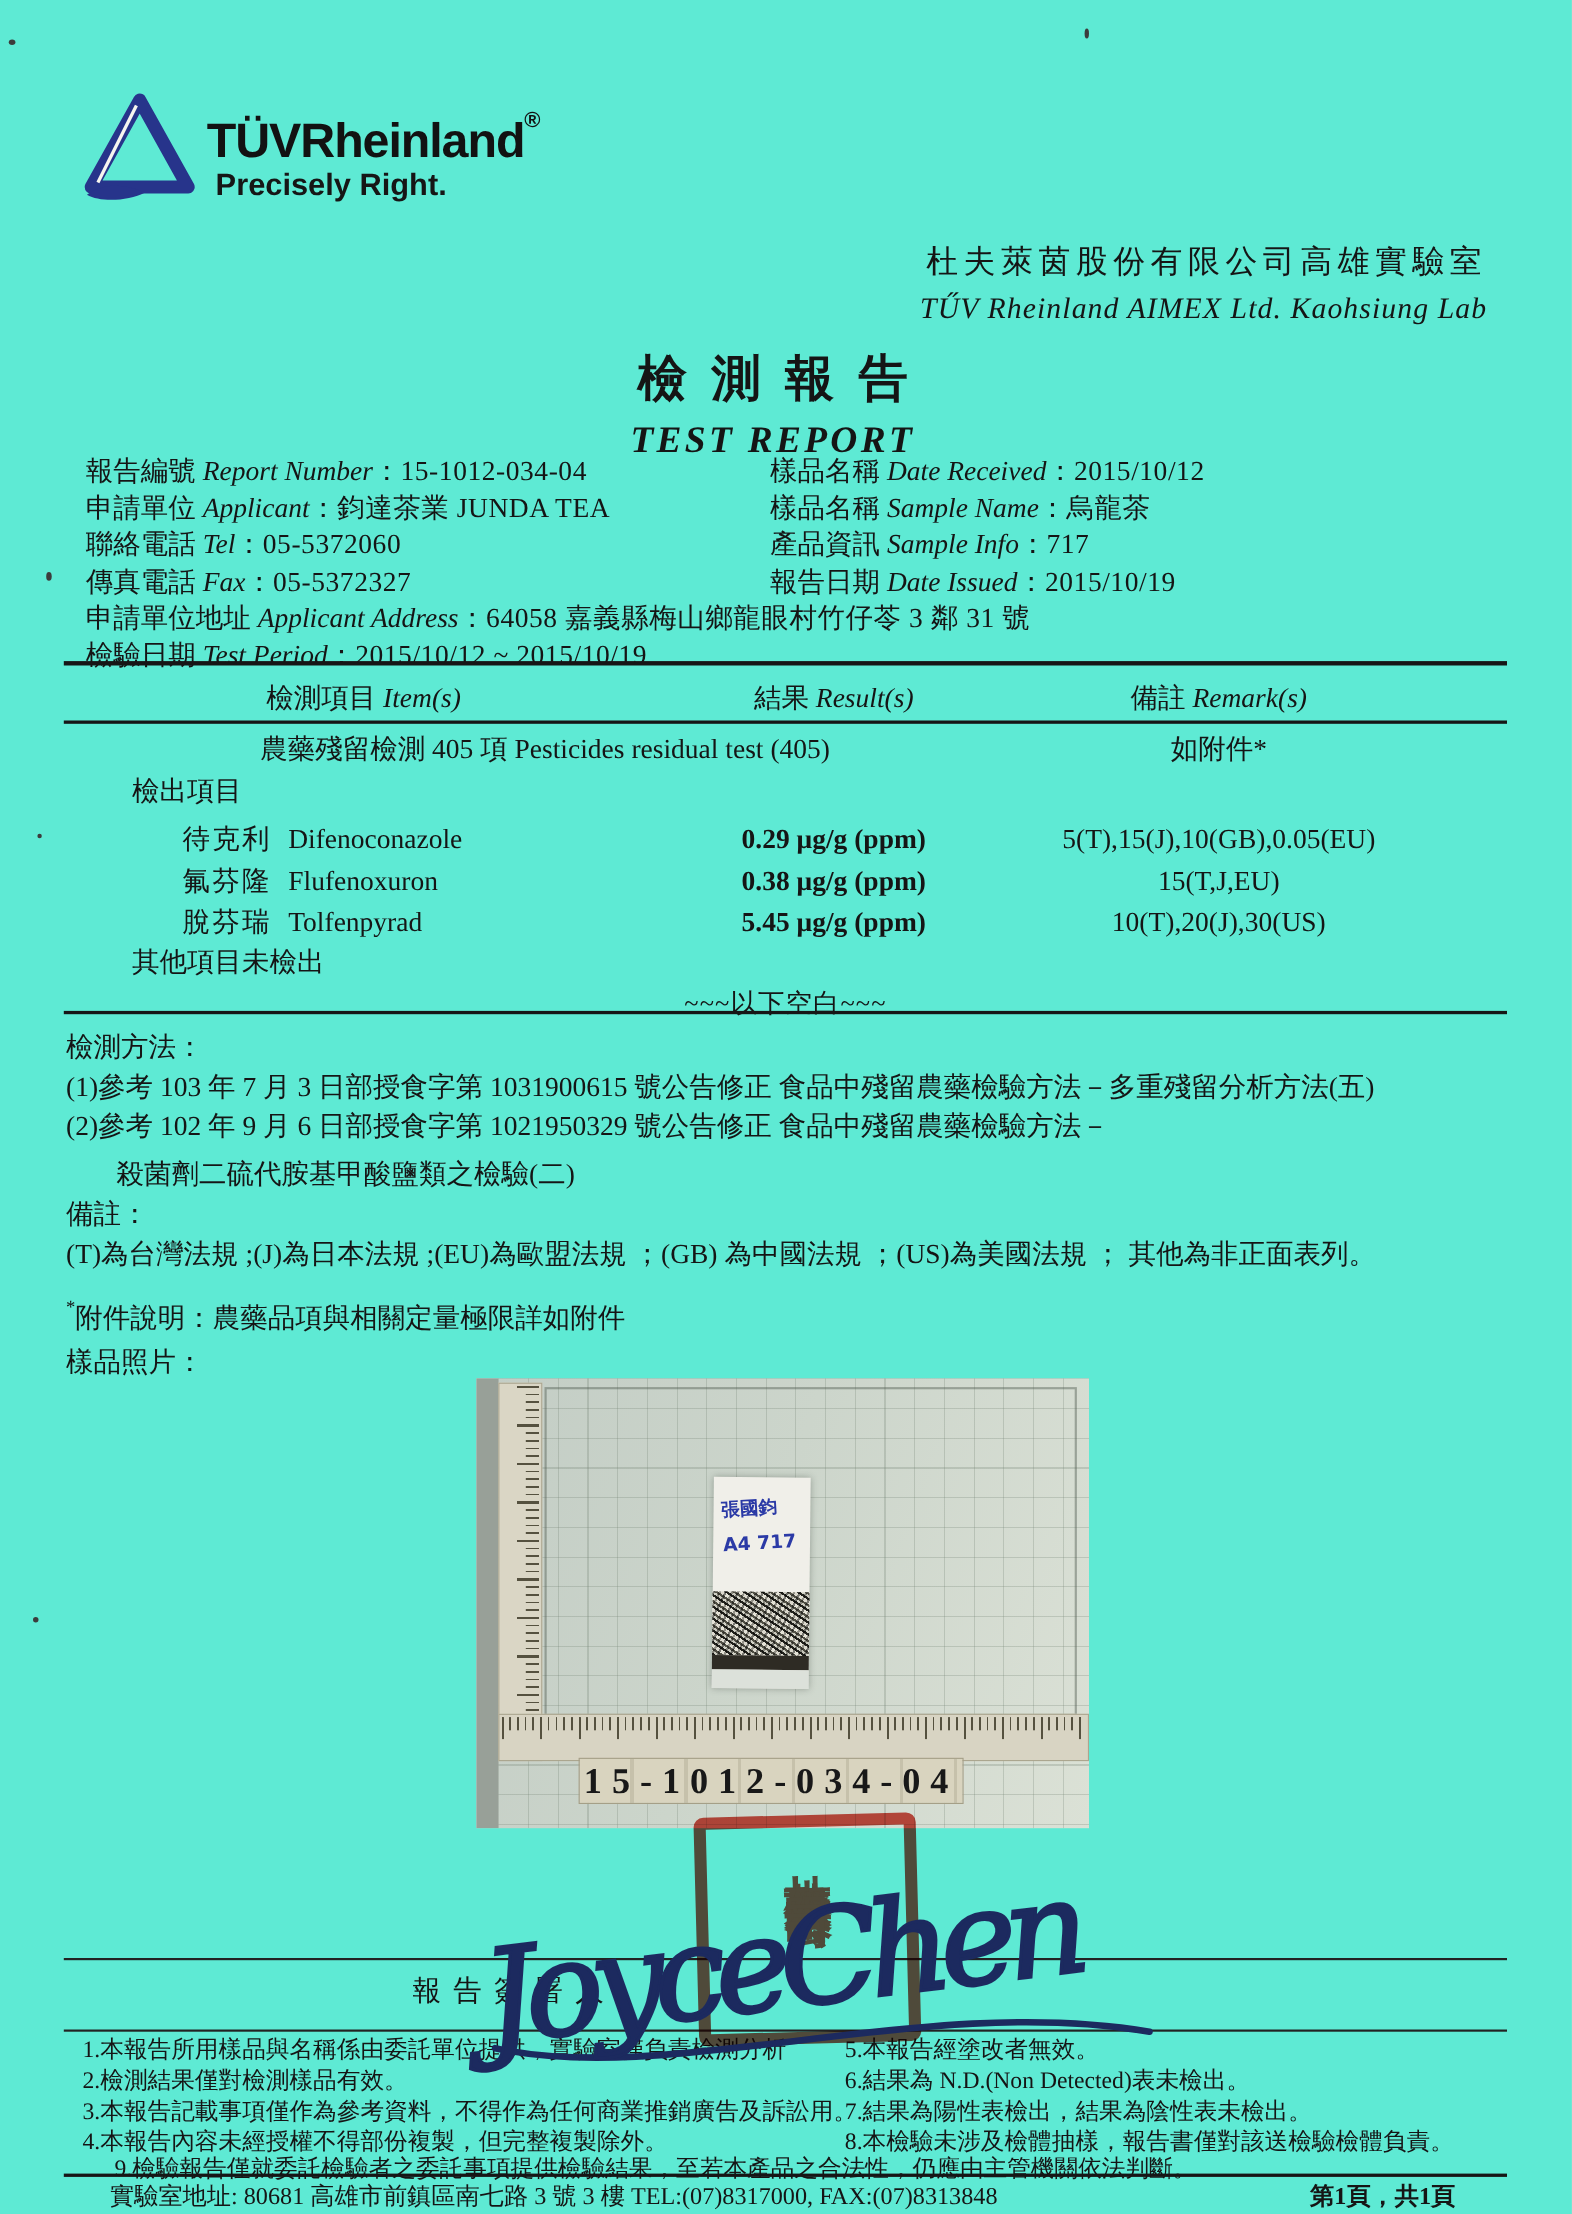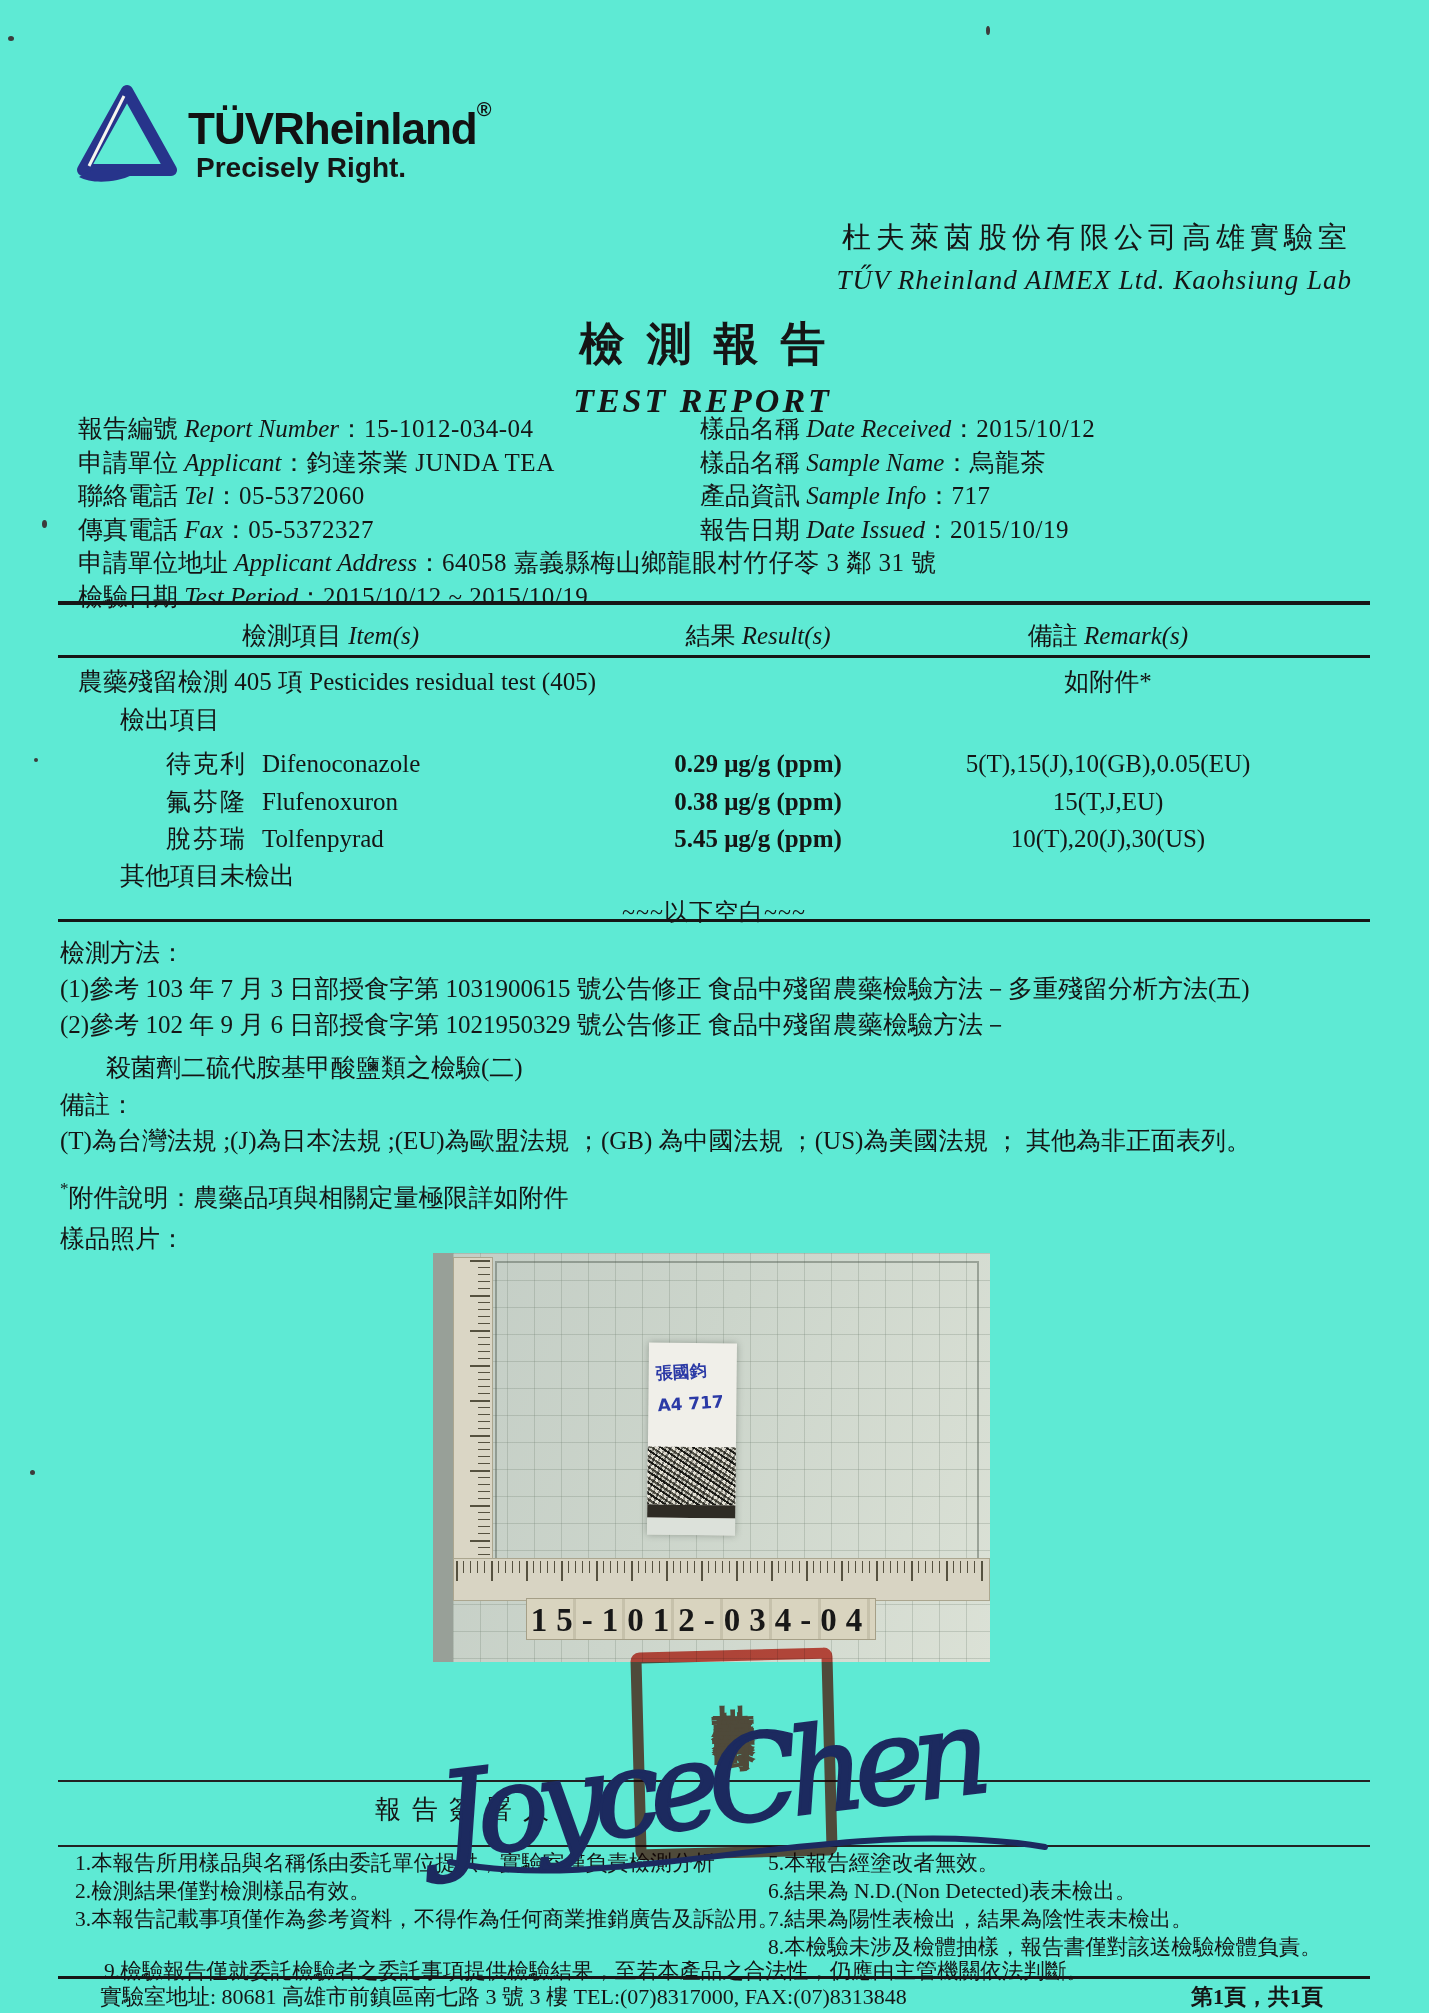--- a/index.html
+++ b/index.html
@@ -26,21 +26,21 @@
   
   .info{position:absolute;left:78px;top:412px;width:1280px;font-size:25px;}
   .info-row{display:flex;height:33.5px;line-height:33.5px;white-space:nowrap;}
   .info-left{width:622px;}
   .lbl-en{font-style:italic;}
   .info .val{letter-spacing:.5px;}
   .rule{position:absolute;left:58px;width:1312px;background:#161616;}
   .trow{position:absolute;left:58px;width:1312px;display:flex;font-size:25px;line-height:32px;white-space:nowrap;}
   .c1{width:545px;} .c2{width:310px;text-align:center;} .c3{width:390px;text-align:center;}
   .c1.center{text-align:center;}
-  .c1.pad{padding-left:20px;box-sizing:border-box;}
+  .c1.pad{padding-left:20px;box-sizing:border-box;text-align:center;}
   .c1.pad2{padding-left:62px;box-sizing:border-box;}
   .c1.pad3{padding-left:108px;box-sizing:border-box;}
   .cnname{display:inline-block;width:96px;letter-spacing:2px;}
   .bold{font-weight:bold;}
   .blankline{position:absolute;left:58px;width:1312px;text-align:center;font-size:24px;letter-spacing:1px;}
 
   
   .bodyline{position:absolute;left:60px;width:1315px;font-size:25px;line-height:34px;white-space:nowrap;}
   .star{font-size:17px;vertical-align:12px;}
 
@@ -226,20 +226,21 @@
   <div class="sig-label">報告簽署人</div>
   <svg class="signature-svg" width="660" height="260" viewBox="0 0 660 260">
     <path d="M30 210 C 190 245, 420 160, 625 195" fill="none" stroke="#1c2a5f" stroke-width="6" stroke-linecap="round"></path>
     <text x="18" y="168" transform="rotate(-7 330 130)">JoyceChen</text>
   </svg>
 
   <div class="rule" style="top:1845px;height:2px;background:#222;"></div>
   <div class="note" style="left:75px;top:1850px;">1.本報告所用樣品與名稱係由委託單位提供，實驗室僅負責檢測分析</div>
   <div class="note" style="left:75px;top:1878px;">2.檢測結果僅對檢測樣品有效。</div>
   <div class="note" style="left:75px;top:1906px;">3.本報告記載事項僅作為參考資料，不得作為任何商業推銷廣告及訴訟用。</div>
+  <div class="note" style="left:75px;top:1934px;">4.本報告內容未經授權不得部份複製，但完整複製除外。</div>
   <div class="note" style="left:768px;top:1850px;">5.本報告經塗改者無效。</div>
   <div class="note" style="left:768px;top:1878px;">6.結果為 N.D.(Non Detected)表未檢出。</div>
   <div class="note" style="left:768px;top:1906px;">7.結果為陽性表檢出，結果為陰性表未檢出。</div>
   <div class="note" style="left:768px;top:1934px;">8.本檢驗未涉及檢體抽樣，報告書僅對該送檢驗檢體負責。</div>
   <div class="note" style="left:75px;top:1958px;margin-left:29px;">9.檢驗報告僅就委託檢驗者之委託事項提供檢驗結果，至若本產品之合法性，仍應由主管機關依法判斷。</div>
 
   <div class="rule" style="top:1976px;height:2.5px;"></div>
   <div class="footer-addr">實驗室地址: 80681 高雄市前鎮區南七路 3 號 3 樓  TEL:(07)8317000, FAX:(07)8313848</div>
   <div class="footer-page">第1頁，共1頁</div>
 

